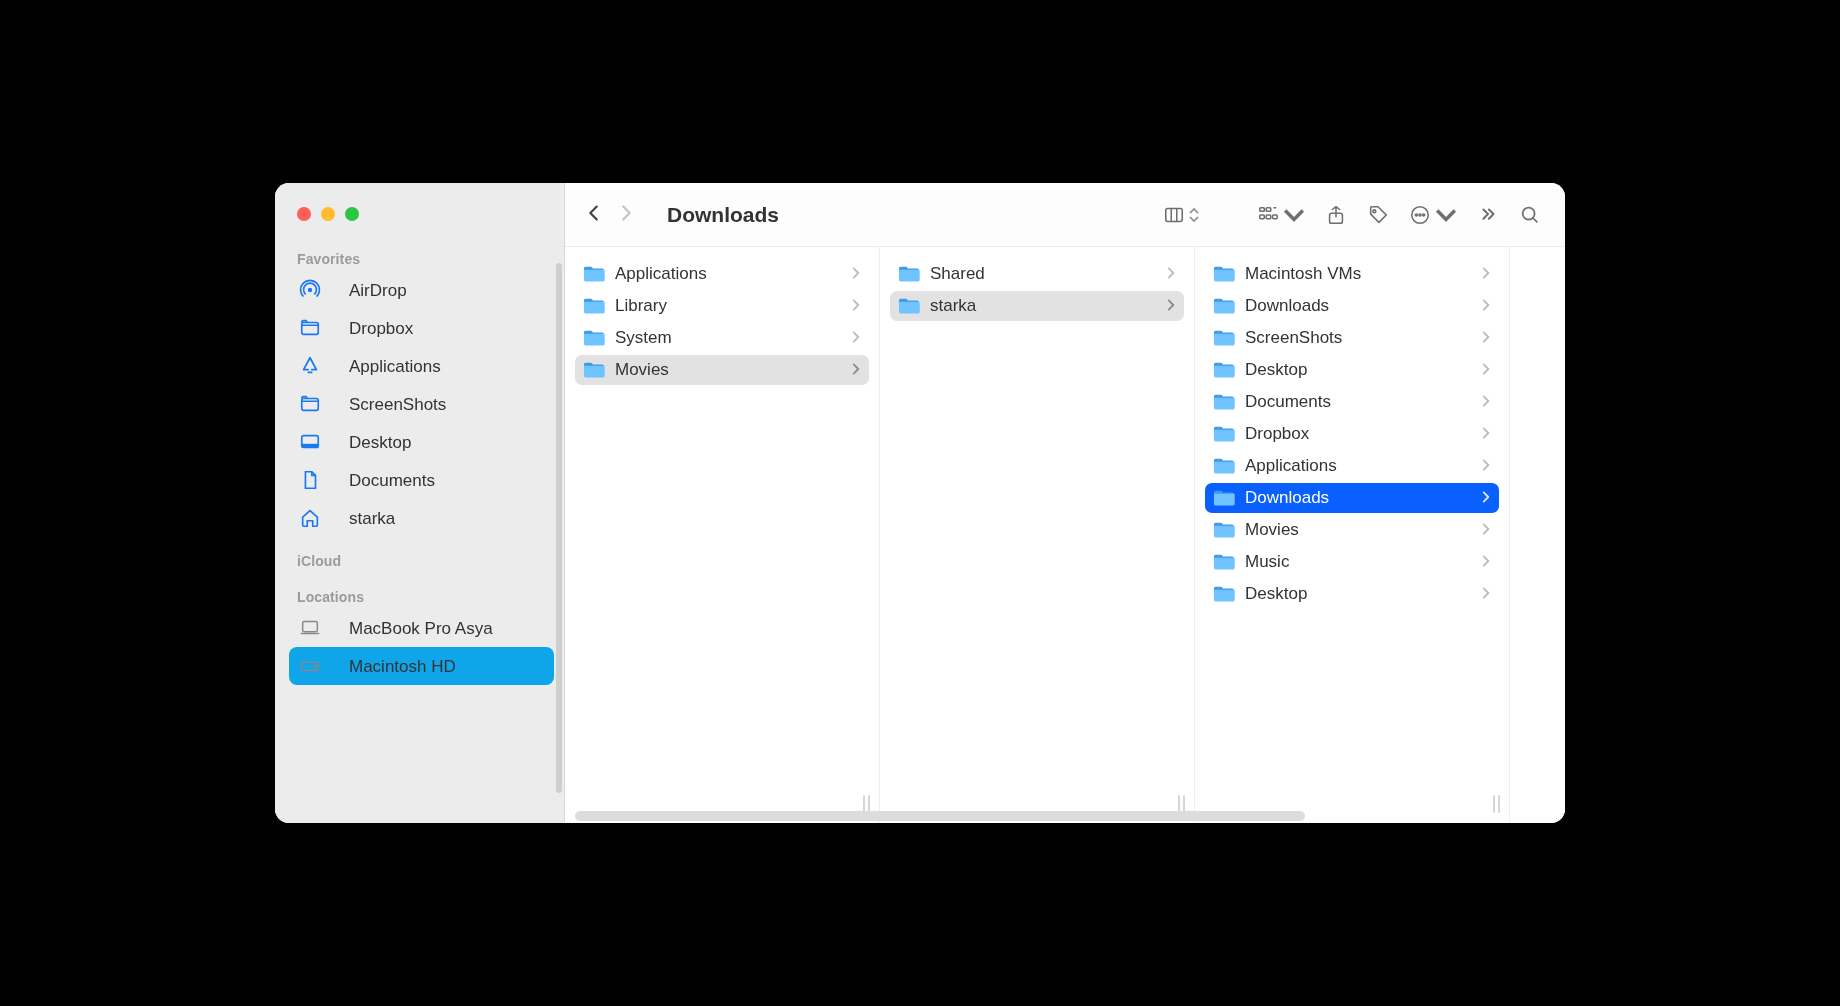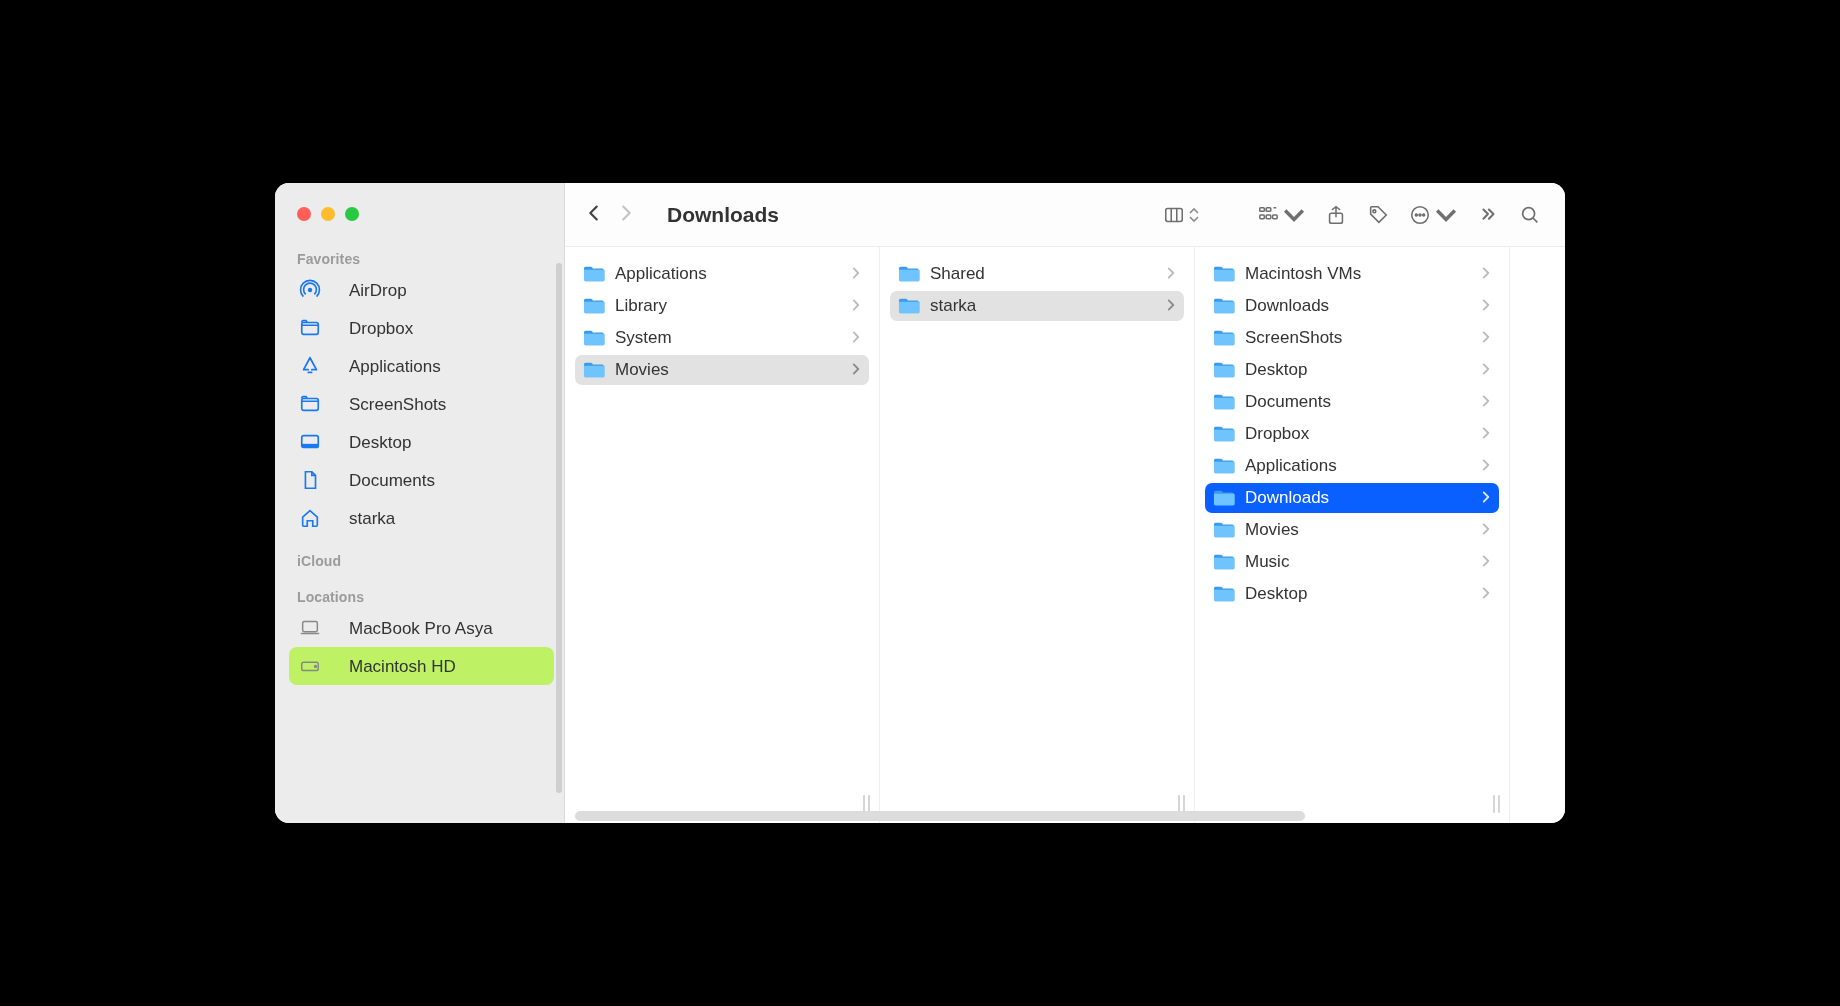--- a/index.html
+++ b/index.html
@@ -38,21 +38,21 @@
     .side-section { padding: 10px 10px 0 14px; }
     .side-heading {
       font-size: 14px; font-weight:600; color:#9b9b9b;
       padding: 6px 8px 4px 8px; letter-spacing: .1px;
     }
     .side-item {
       display:flex; align-items:flex-end; gap:28px;
       padding: 8px 10px; border-radius:8px;
       color:#333; font-size:17px; cursor:default;
     }
-    .side-item.sel { background:#bef264; }
+    .side-item.sel { background:#0ea5e9; }
     .side-item .si { width:22px; height:22px; flex:0 0 22px; color:#1a78f2; display:flex;align-items:center;justify-content:center;}
     .side-item.muted .si{ color:#888; }
     .side-scroll {
       position:absolute; right:2px; top:80px; width:6px; height:530px;
       background:#cfcfcf; border-radius:3px;
     }
     
     .main { flex:1; display:flex; flex-direction:column; min-width:0;text-align:center; }
     .toolbar {
       height:64px; border-bottom:1px solid #ececec; background:#fdfdfd;

